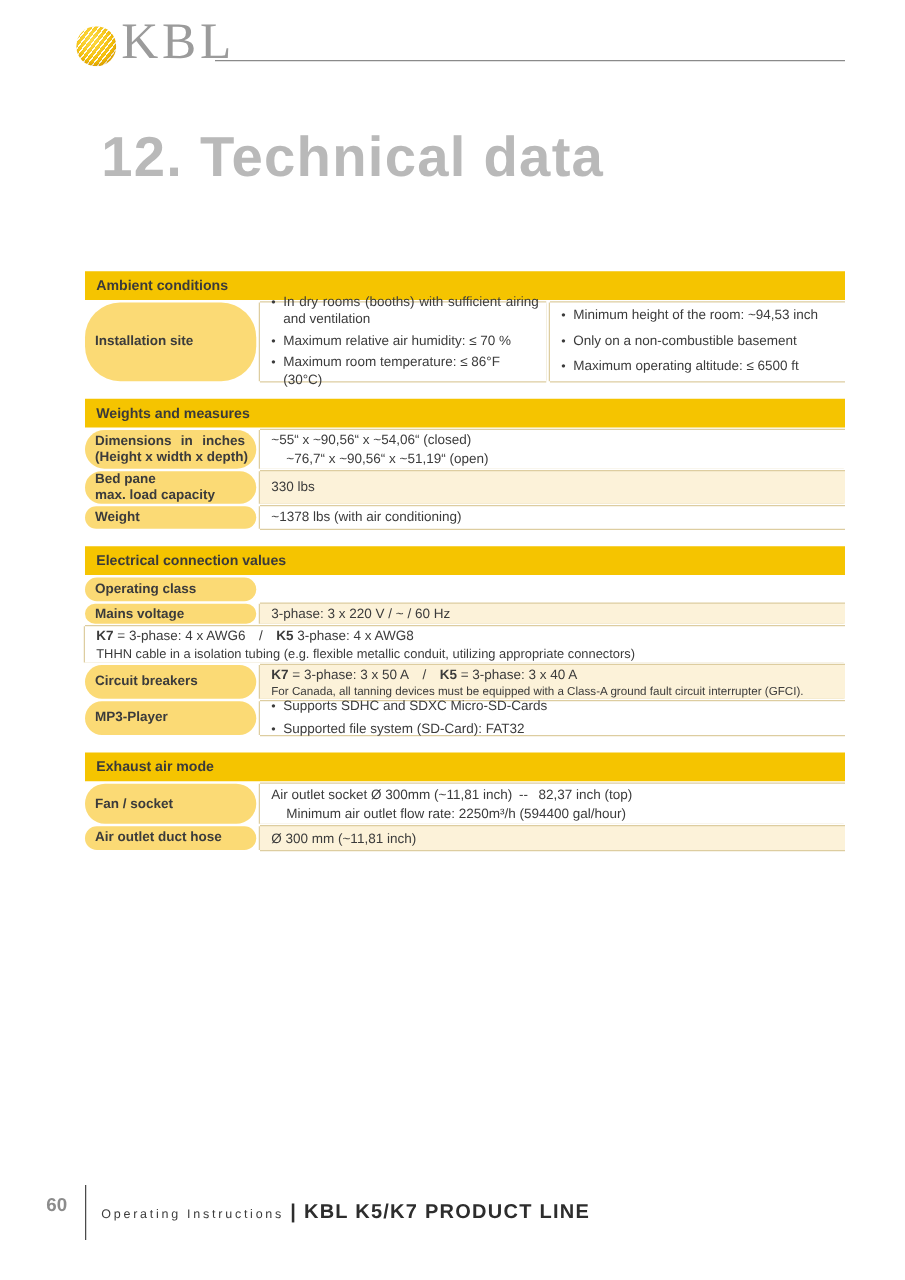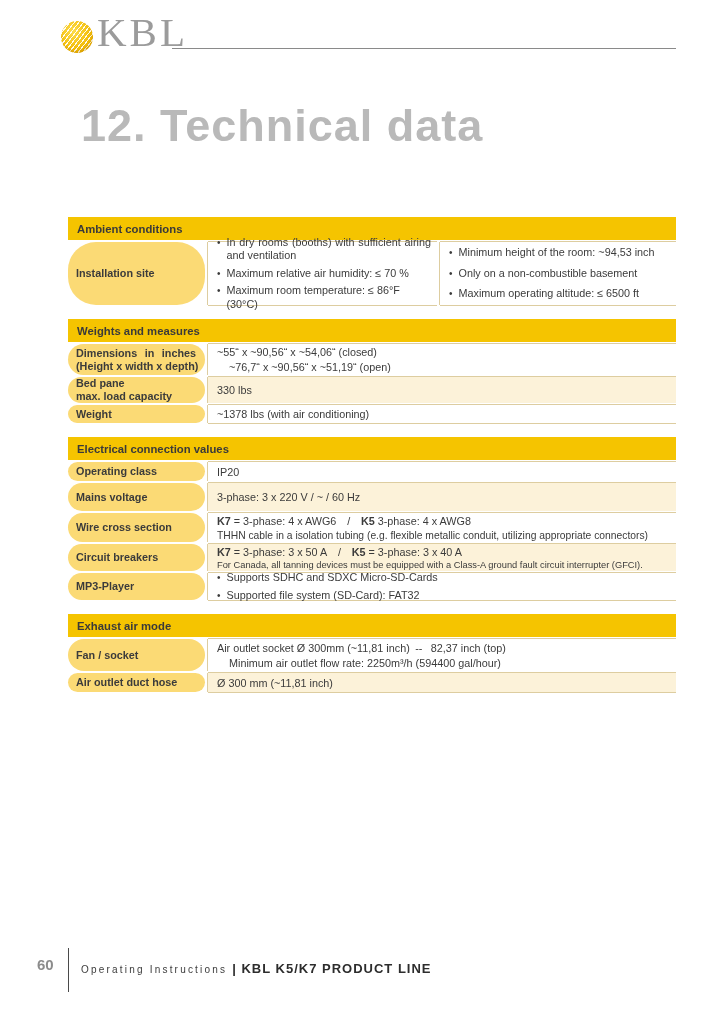--- a/index.html
+++ b/index.html
@@ -72,21 +72,21 @@
   .small-note{font-size:9.3px;line-height:11px;margin-top:1px;}
   .sub-line{font-size:10.3px;line-height:12px;margin-top:2px;}
   .mp3 .bitem + .bitem{margin-top:5px;}
   
   .footer-num{
     position:absolute;left:37px;top:956px;
     font-size:15px;font-weight:bold;color:#8c8c8c;
   }
   .footer-divider{position:absolute;left:68px;top:948px;width:1px;height:44px;background:#4a4a4a;}
   .footer-text{position:absolute;left:81px;top:961px;font-size:10px;color:#3c3c3c;letter-spacing:2.2px;}
-  .footer-text b{font-size:13px;letter-spacing:1px;margin-left:5px;color:#2d2d2d;}
+  .footer-text b{font-size:16px;letter-spacing:1px;margin-left:5px;color:#2d2d2d;}
 </style>
 </head>
 <body>
 
 <div class="logo-ball"></div>
 <div class="logo-text">KBL</div>
 <div class="logo-rule"></div>
 
 <h1 class="page-heading">12. Technical data</h1>
 
@@ -167,38 +167,32 @@
   </div>
 
   <div class="sec">
     <span>Electrical connection values</span>
   </div>
 
   <div class="trow" style="height:19px">
     <div class="lbl">
       <span class="lline">Operating class</span>
     </div>
-    <div class="val">
-      <div>IP20</div>
-    </div>
-  </div>
-
-  <div class="trow cream" style="height:28px">
+  </div>
+
+  <div class="trow cream" style="height:16px">
     <div class="lbl">
       <span class="lline">Mains voltage</span>
     </div>
     <div class="val">
       <div>3-phase: 3 x 220 V / ~ / 60 Hz</div>
     </div>
   </div>
 
   <div class="trow" style="height:29px">
-    <div class="lbl">
-      <span class="lline">Wire cross section</span>
-    </div>
     <div class="val">
       <div class="vline"><b>K7</b><span> = 3-phase: 4 x AWG6  /  </span><b>K5</b><span> 3-phase: 4 x AWG8</span></div>
       <div class="sub-line">THHN cable in a isolation tubing (e.g. flexible metallic conduit, utilizing appropriate connectors)</div>
     </div>
   </div>
 
   <div class="trow cream" style="height:27px">
     <div class="lbl">
       <span class="lline">Circuit breakers</span>
     </div>

